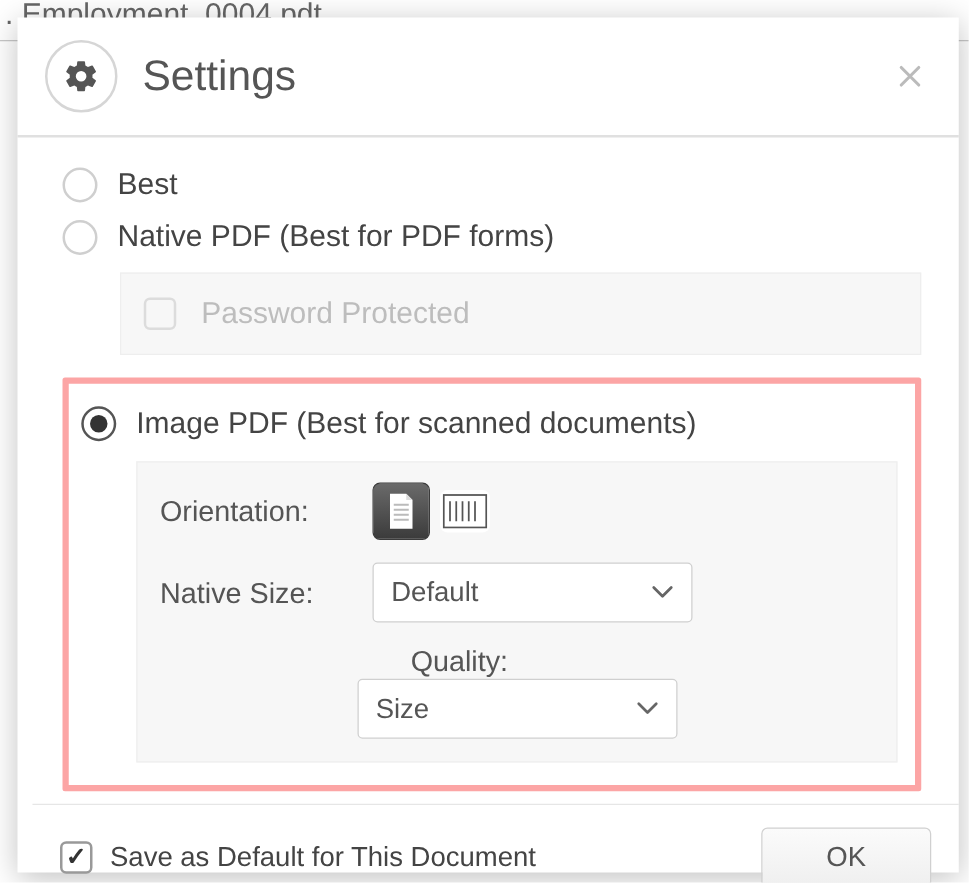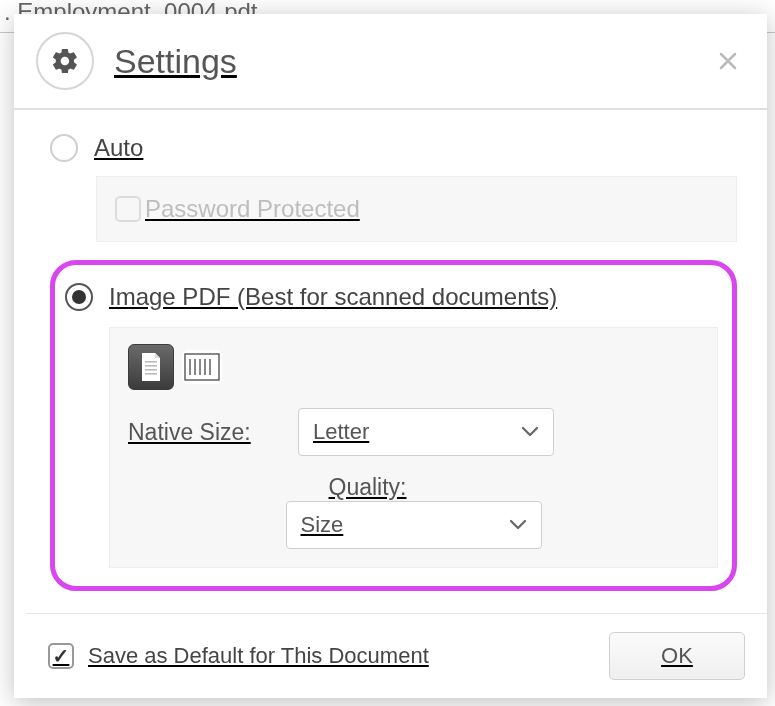--- a/index.html
+++ b/index.html
@@ -23,21 +23,20 @@
     top: 32px; left: 0; right: 0;
     height: 1px; background: #c8c8c8;
   }
   .modal {
     position: absolute;
     top: 14px; left: 14px; right: 8px; bottom: 8px;
     background: #fff;
     box-shadow: 0 4px 24px rgba(0,0,0,0.25);
     display: flex;
     flex-direction: column;
-    text-decoration: underline;
   }
   .modal-header {
     display: flex;
     align-items: center;
     padding: 18px 22px 18px 22px;
     border-bottom: 2px solid #e0e0e0;
     gap: 20px;
   }
   .gear-circle {
     width: 58px; height: 58px;
@@ -87,21 +86,21 @@
   }
   .sub-panel {
     margin-left: 46px;
     background: #f7f7f7;
     border: 1px solid #eee;
     padding: 12px 18px;
     margin-bottom: 18px;
   }
   .sub-panel.disabled { opacity: 1; }
   .checkbox-row {
-    display: flex; align-items: center; gap: 4px;
+    display: flex; align-items: center; gap: 20px;
     padding: 6px 0;
   }
   .checkbox {
     width: 26px; height: 26px;
     border: 2px solid #dcdcdc;
     border-radius: 5px;
     display:flex; align-items:center; justify-content:center;
     flex-shrink:0;
   }
   .checkbox.checked::after {
@@ -109,22 +108,22 @@
     font-size: 20px;
     color: #333;
     font-weight: bold;
     line-height: 1;
   }
   .chk-label-disabled {
     font-size: 24px;
     color: #bdbdbd;
   }
   .highlight-block {
-    border: 5px solid #d946ef;
-    border-radius: 26px;
+    border: 5px solid #fca5a5;
+    border-radius: 2px;
     padding: 18px 14px 18px 8px;
     margin-top: 6px;
   }
   .highlight-block .radio-row { margin-left: 2px; margin-bottom: 16px; }
   .image-panel {
     margin-left: 46px;
     background: #f7f7f7;
     border: 1px solid #eee;
     padding: 16px 18px 18px 18px;
   }
@@ -202,40 +201,45 @@
       <svg width="24" height="24" viewBox="0 0 24 24">
           <path stroke="#bbb" stroke-width="2.5" stroke-linecap="round" d="M5 5 L19 19 M19 5 L5 19"></path>
         </svg>
     </div>
   </div>
 
   <div class="modal-body">
 
     <div class="radio-row">
       <div class="radio"></div>
-      <div class="radio-label">Auto</div>
-    </div>
-
+      <div class="radio-label">Best</div>
+    </div>
+
+    <div class="radio-row">
+      <div class="radio"></div>
+      <div class="radio-label">Native PDF (Best for PDF forms)</div>
+    </div>
 
     <div class="sub-panel disabled">
       <div class="checkbox-row">
         <div class="checkbox"></div>
         <div class="chk-label-disabled">Password Protected</div>
       </div>
     </div>
 
     <div class="highlight-block">
       <div class="radio-row">
         <div class="radio checked"></div>
         <div class="radio-label">Image PDF (Best for scanned documents)</div>
       </div>
 
       <div class="image-panel">
 
         <div class="field-row">
+          <div class="field-label">Orientation:</div>
           <div class="orient-group">
             <div class="orient-btn active">
               <svg width="24" height="30" viewBox="0 0 24 30">
                 <path fill="#fff" d="M3 1 h13 l5 5 v23 h-18 z"></path>
                 <path fill="#ddd" d="M16 1 v5 h5 z"></path>
                 <rect x="6" y="9" width="12" height="1.6" fill="#bbb"></rect>
                 <rect x="6" y="13" width="12" height="1.6" fill="#bbb"></rect>
                 <rect x="6" y="17" width="12" height="1.6" fill="#bbb"></rect>
                 <rect x="6" y="21" width="12" height="1.6" fill="#bbb"></rect>
               </svg>
@@ -249,21 +253,21 @@
                 <line x1="21" y1="6" x2="21" y2="22" stroke="#555" stroke-width="1.4"></line>
                 <line x1="26" y1="6" x2="26" y2="22" stroke="#555" stroke-width="1.4"></line>
               </svg>
             </div>
           </div>
         </div>
 
         <div class="field-row">
           <div class="field-label">Native Size:</div>
           <div class="select">
-            <span class="select-text">Letter</span>
+            <span class="select-text">Default</span>
             <svg width="18" height="12" viewBox="0 0 18 12">
                 <path d="M2 2 L9 9 L16 2" fill="none" stroke="#666" stroke-width="2.2" stroke-linecap="round" stroke-linejoin="round"></path>
               </svg>
           </div>
         </div>
 
         <div class="field-row">
           <div class="field-label">Quality:</div>
           <div class="select">
             <span class="select-text">Size</span>

